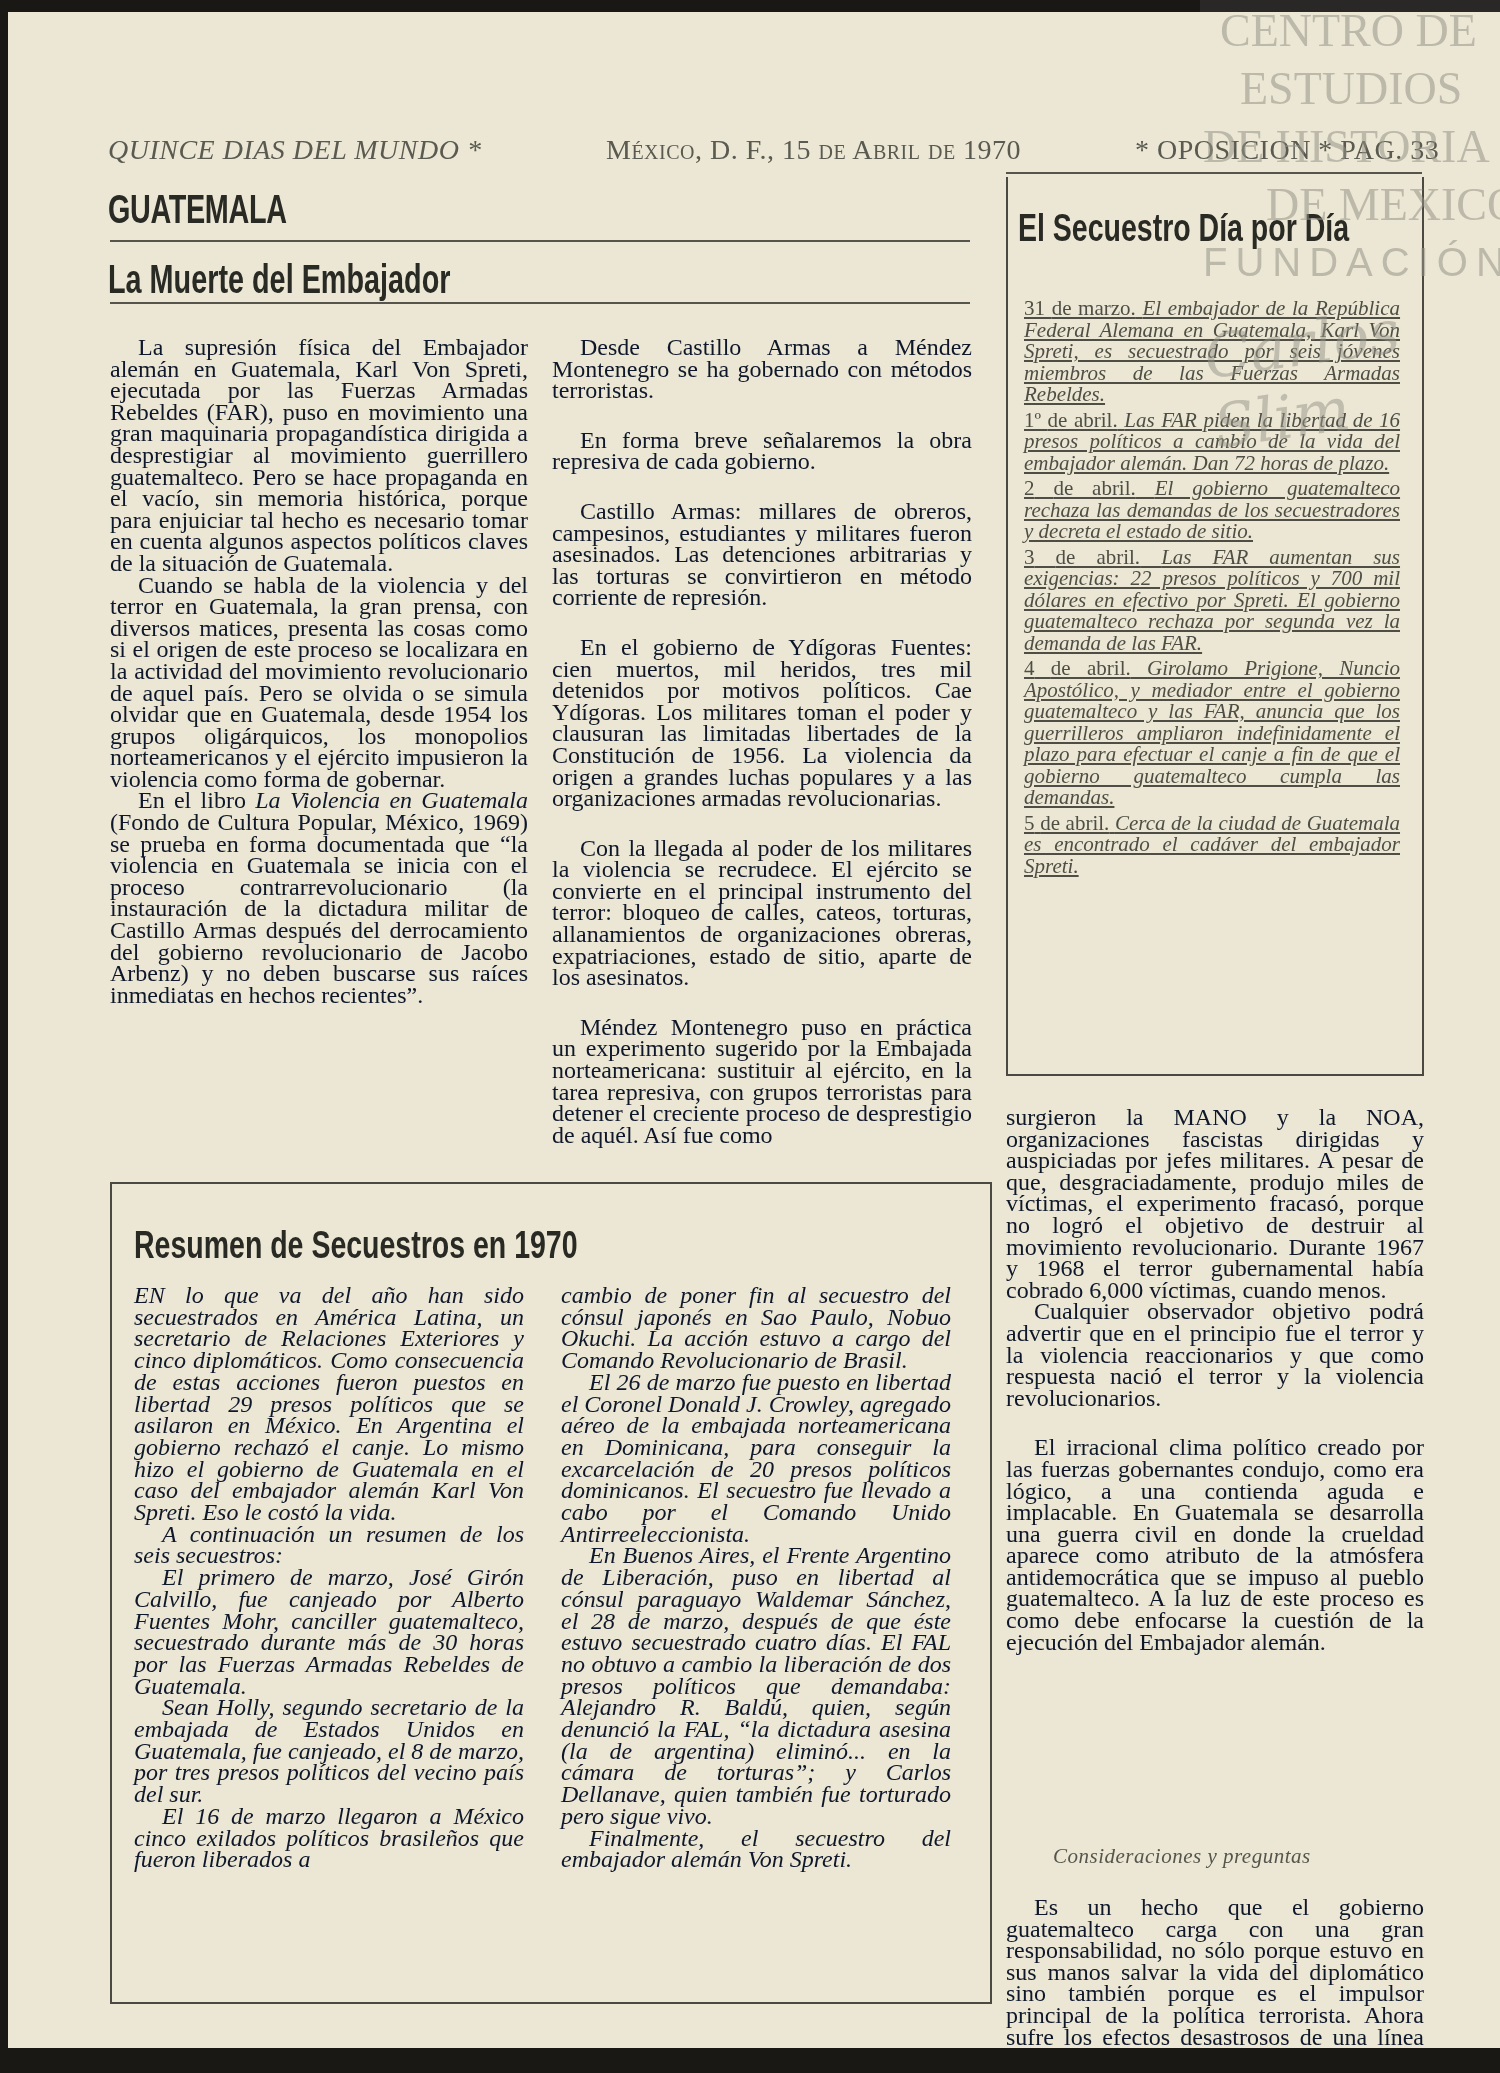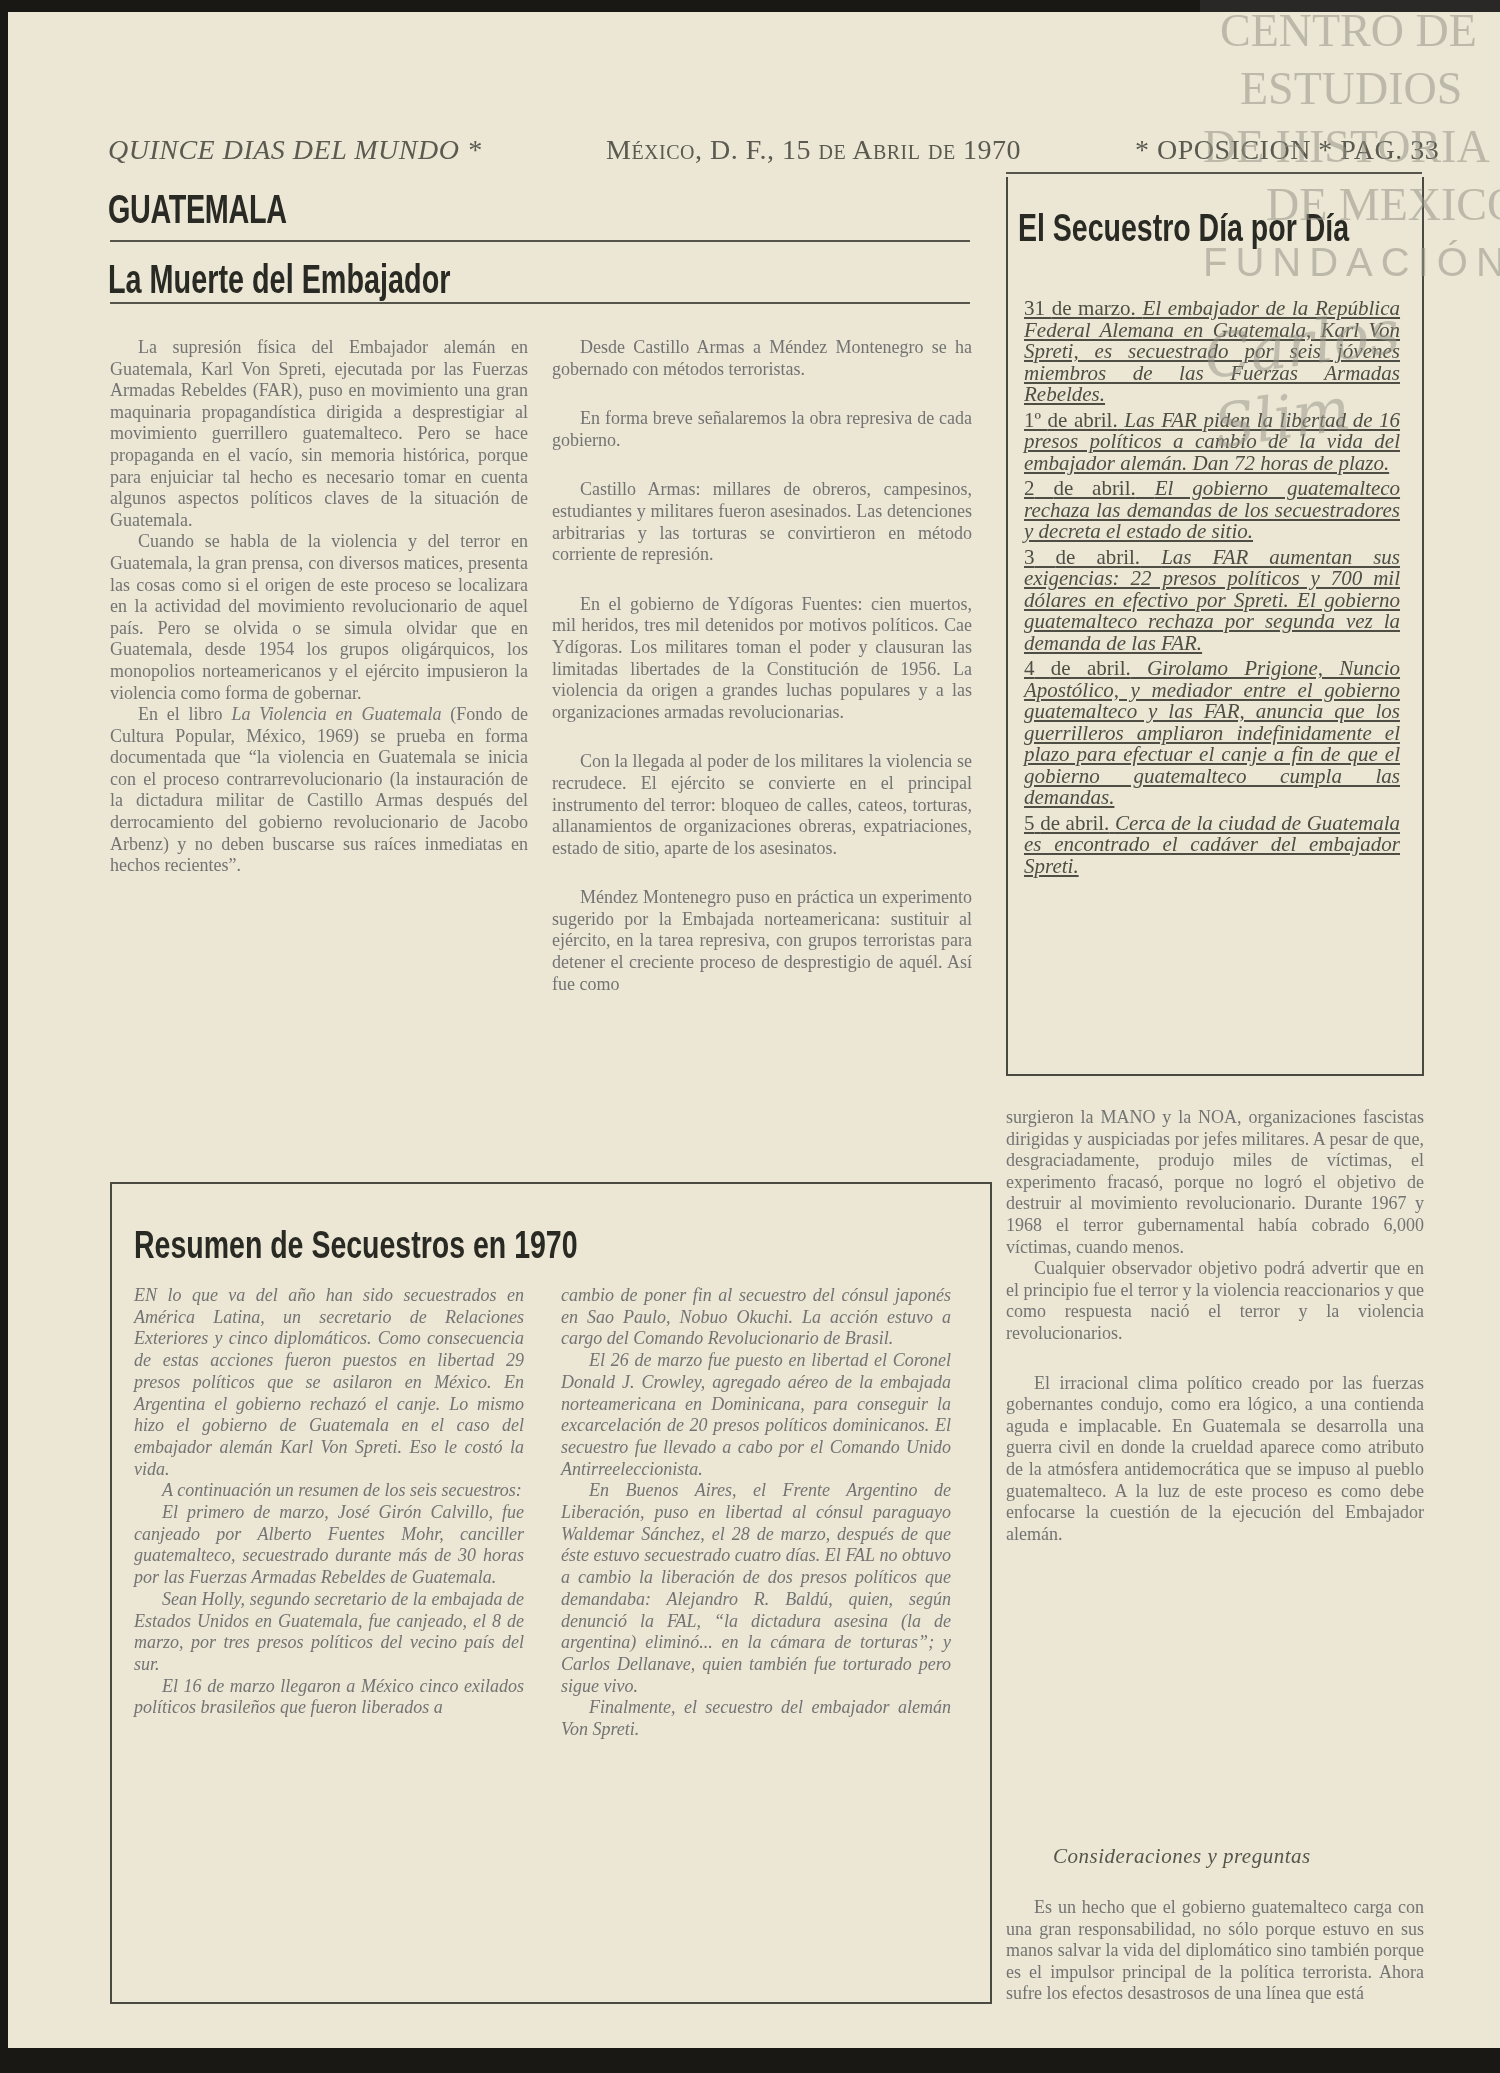--- a/index.html
+++ b/index.html
@@ -28,22 +28,22 @@
     font-size:40px; color:#2a2a24; transform:scaleX(0.72); transform-origin:left;
     letter-spacing:-0.5px;
   }
   .rule { position:absolute; height:2px; background:#55554c; }
   .art-title {
     position:absolute; left:100px; top:245px;
     font-family:"Liberation Sans","DejaVu Sans",sans-serif; font-weight:bold;
     font-size:40px; color:#2a2a24; transform:scaleX(0.72); transform-origin:left;
   }
   .col {
-    position:absolute; font-size:18px; line-height:21.6px; text-align:justify;
-    color:#737373;
+    position:absolute; font-size:24px; line-height:21.6px; text-align:justify;
+    color:#0f172a;
   }
   .col p { margin:0; text-indent:28px; }
   .col p.gap { margin-top:28px; }
   .col em { }
   .box {
     position:absolute; border:2px solid #4a4a42;
   }
   .box-title {
     position:absolute; font-family:"Liberation Sans","DejaVu Sans",sans-serif;
     font-weight:bold; font-size:38px; color:#2a2a24; transform:scaleX(0.75); transform-origin:left;

